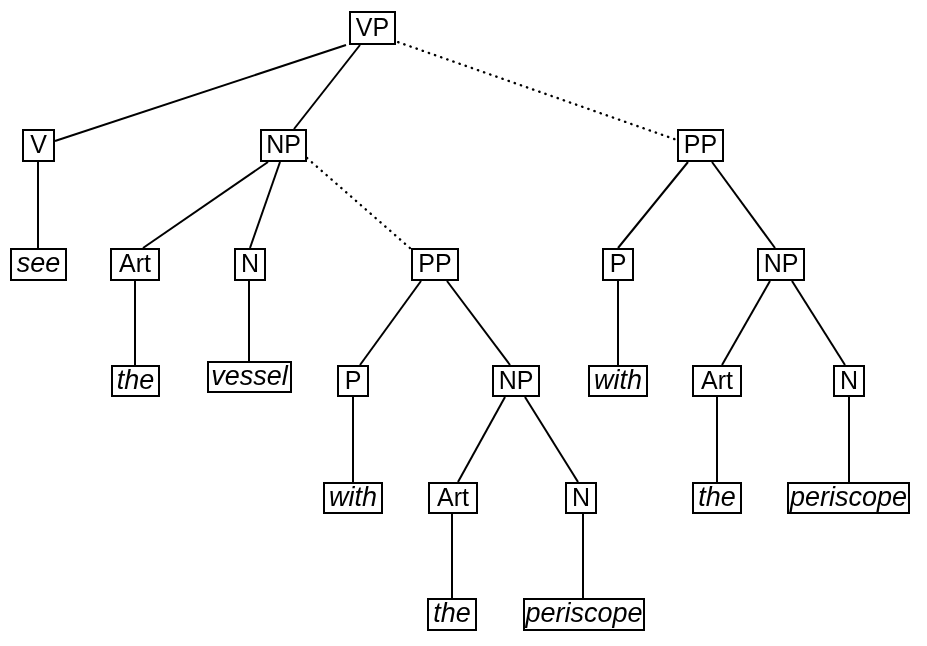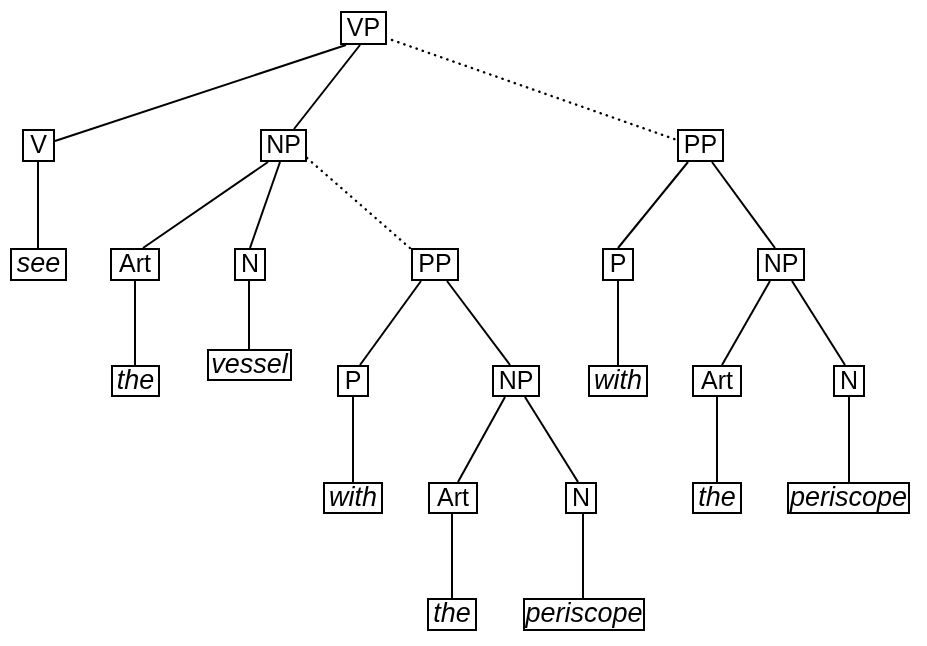--- a/index.html
+++ b/index.html
@@ -73,21 +73,21 @@
       <line x1="583" y1="514" x2="583" y2="598" stroke="#000000" stroke-width="2"></line>
       <line x1="688" y1="162" x2="618" y2="248" stroke="#000000" stroke-width="2"></line>
       <line x1="712" y1="162" x2="775" y2="248" stroke="#000000" stroke-width="2"></line>
       <line x1="618" y1="281" x2="618" y2="365" stroke="#000000" stroke-width="2"></line>
       <line x1="770" y1="281" x2="722" y2="365" stroke="#000000" stroke-width="2"></line>
       <line x1="792" y1="281" x2="845" y2="365" stroke="#000000" stroke-width="2"></line>
       <line x1="717" y1="397" x2="717" y2="482" stroke="#000000" stroke-width="2"></line>
       <line x1="849" y1="397" x2="849" y2="482" stroke="#000000" stroke-width="2"></line>
     </svg>
   <div id="node-layer">
-      <div class="node-box cat" style="left: 340px; top: 11px; width: 47px; height: 34px;">
+      <div class="node-box cat" style="left: 349px; top: 11px; width: 47px; height: 34px;">
         <span class="node-label">VP</span>
       </div>
       <div class="node-box cat" style="left: 22px; top: 129px; width: 33px; height: 33px;">
         <span class="node-label">V</span>
       </div>
       <div class="node-box cat" style="left: 260px; top: 129px; width: 47px; height: 33px;">
         <span class="node-label">NP</span>
       </div>
       <div class="node-box cat" style="left: 677px; top: 129px; width: 47px; height: 33px;">
         <span class="node-label">PP</span>
@@ -106,21 +106,21 @@
       </div>
       <div class="node-box cat" style="left: 602px; top: 248px; width: 32px; height: 33px;">
         <span class="node-label">P</span>
       </div>
       <div class="node-box cat" style="left: 757px; top: 248px; width: 48px; height: 33px;">
         <span class="node-label">NP</span>
       </div>
       <div class="node-box word" style="left: 111px; top: 365px; width: 49px; height: 32px;">
         <span class="node-label">the</span>
       </div>
-      <div class="node-box word" style="left: 207px; top: 349px; width: 85px; height: 32px;">
+      <div class="node-box word" style="left: 207px; top: 361px; width: 85px; height: 32px;">
         <span class="node-label">vessel</span>
       </div>
       <div class="node-box cat" style="left: 337px; top: 365px; width: 32px; height: 32px;">
         <span class="node-label">P</span>
       </div>
       <div class="node-box cat" style="left: 492px; top: 365px; width: 48px; height: 32px;">
         <span class="node-label">NP</span>
       </div>
       <div class="node-box word" style="left: 588px; top: 365px; width: 60px; height: 32px;">
         <span class="node-label">with</span>

